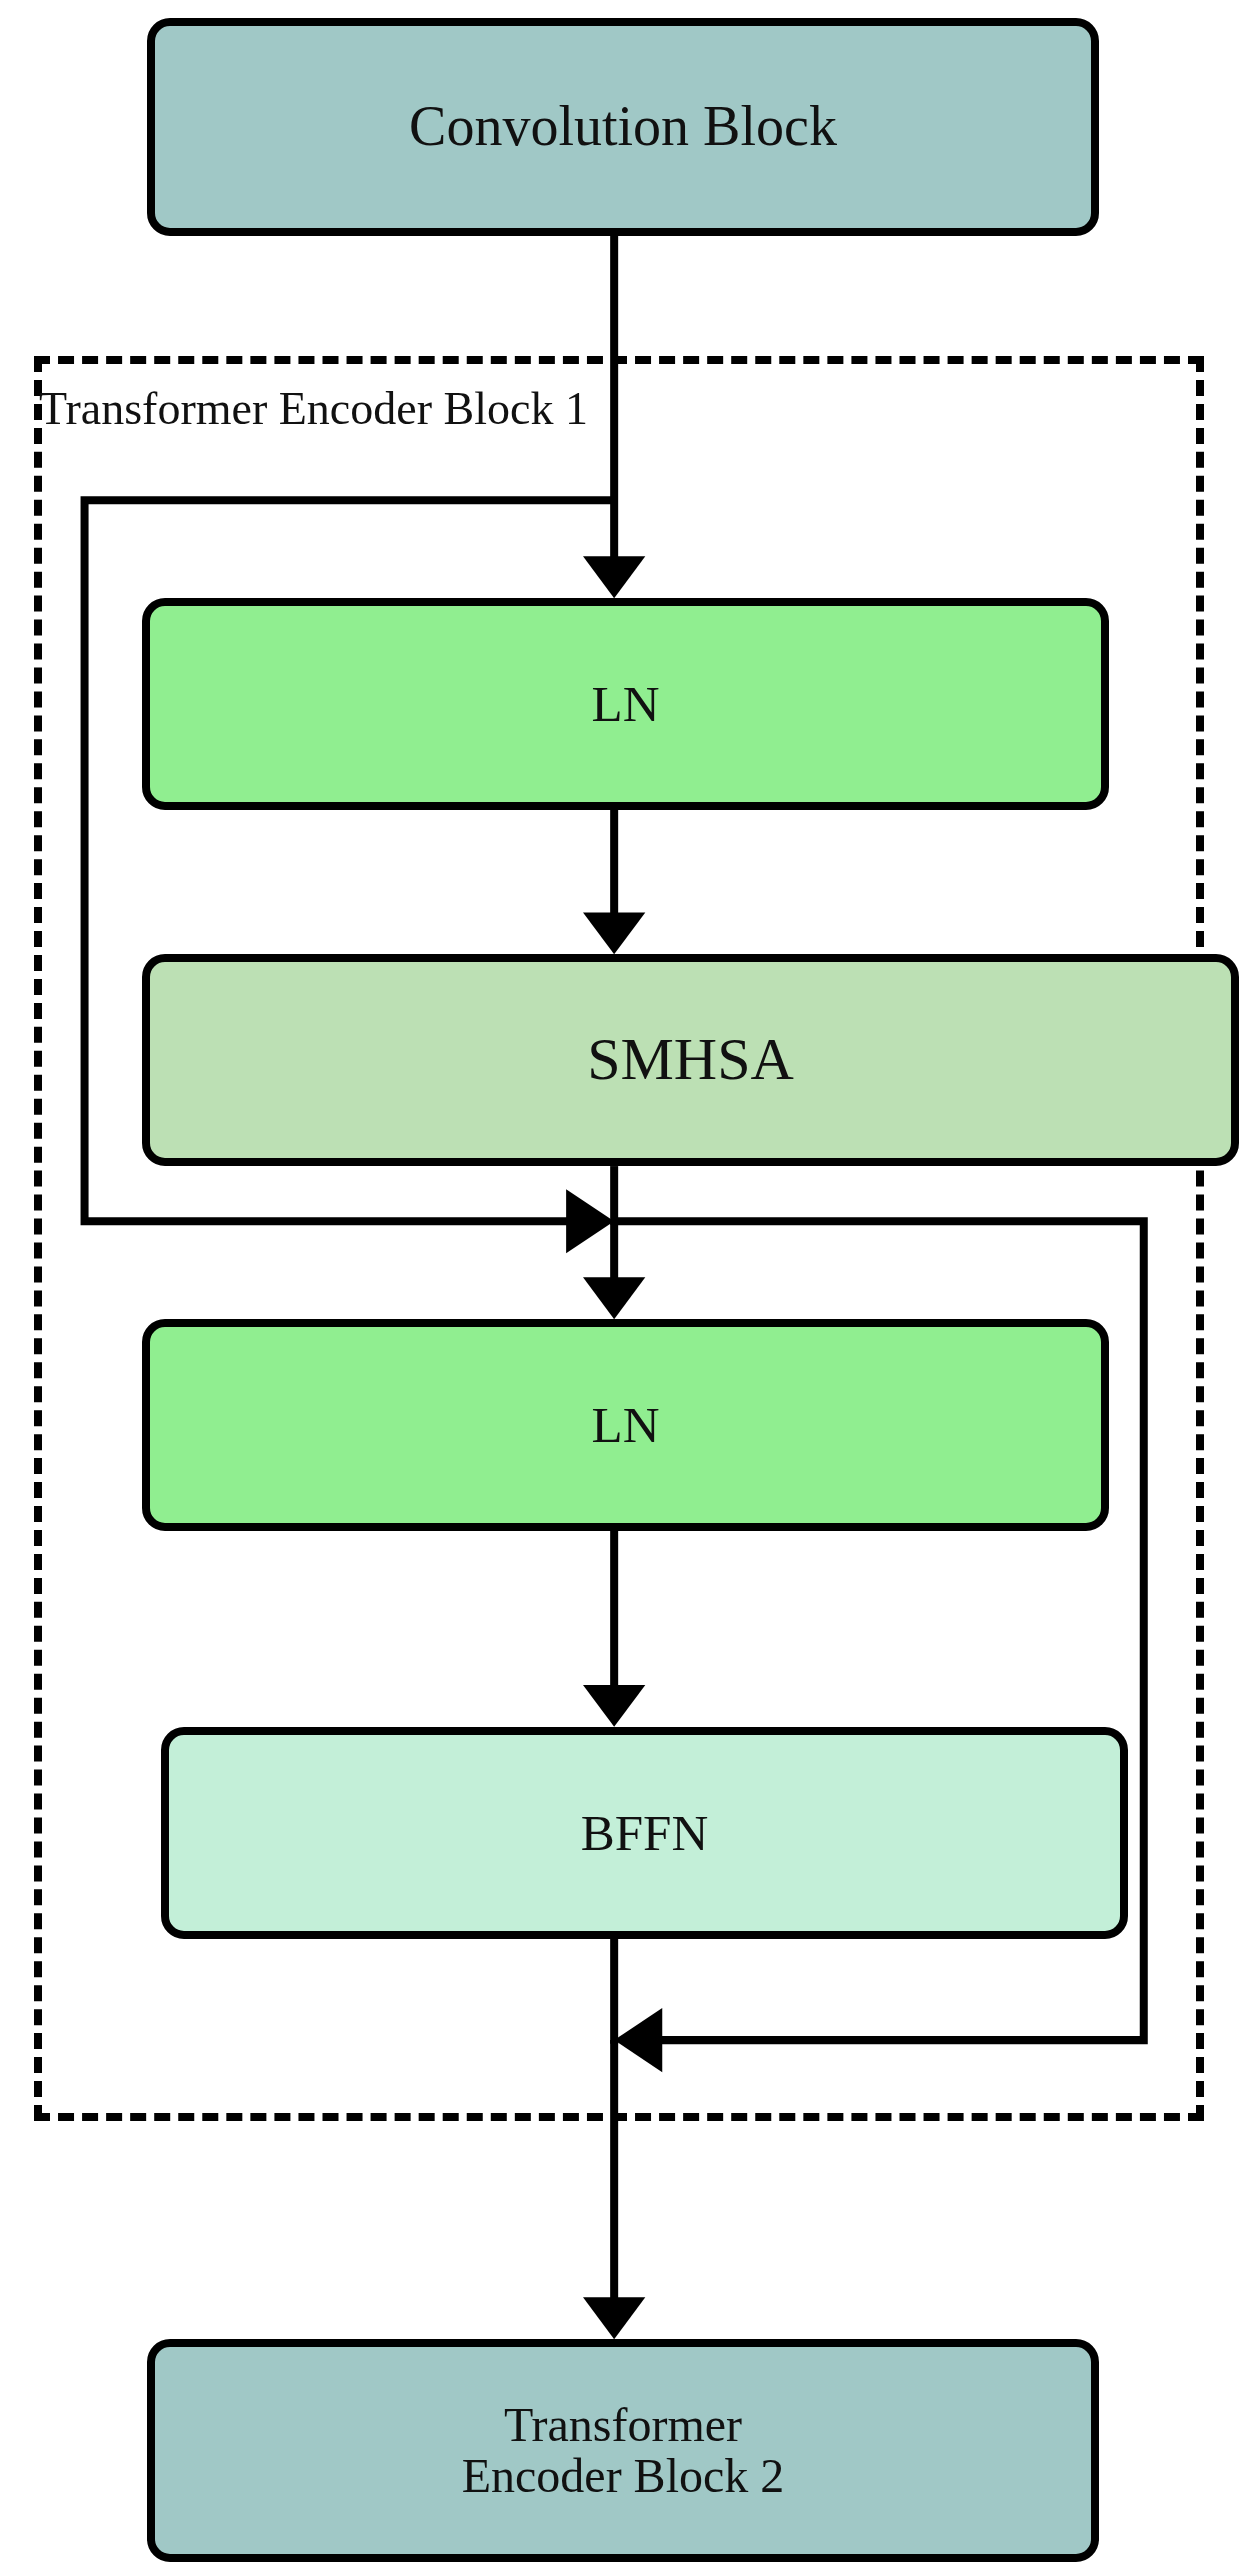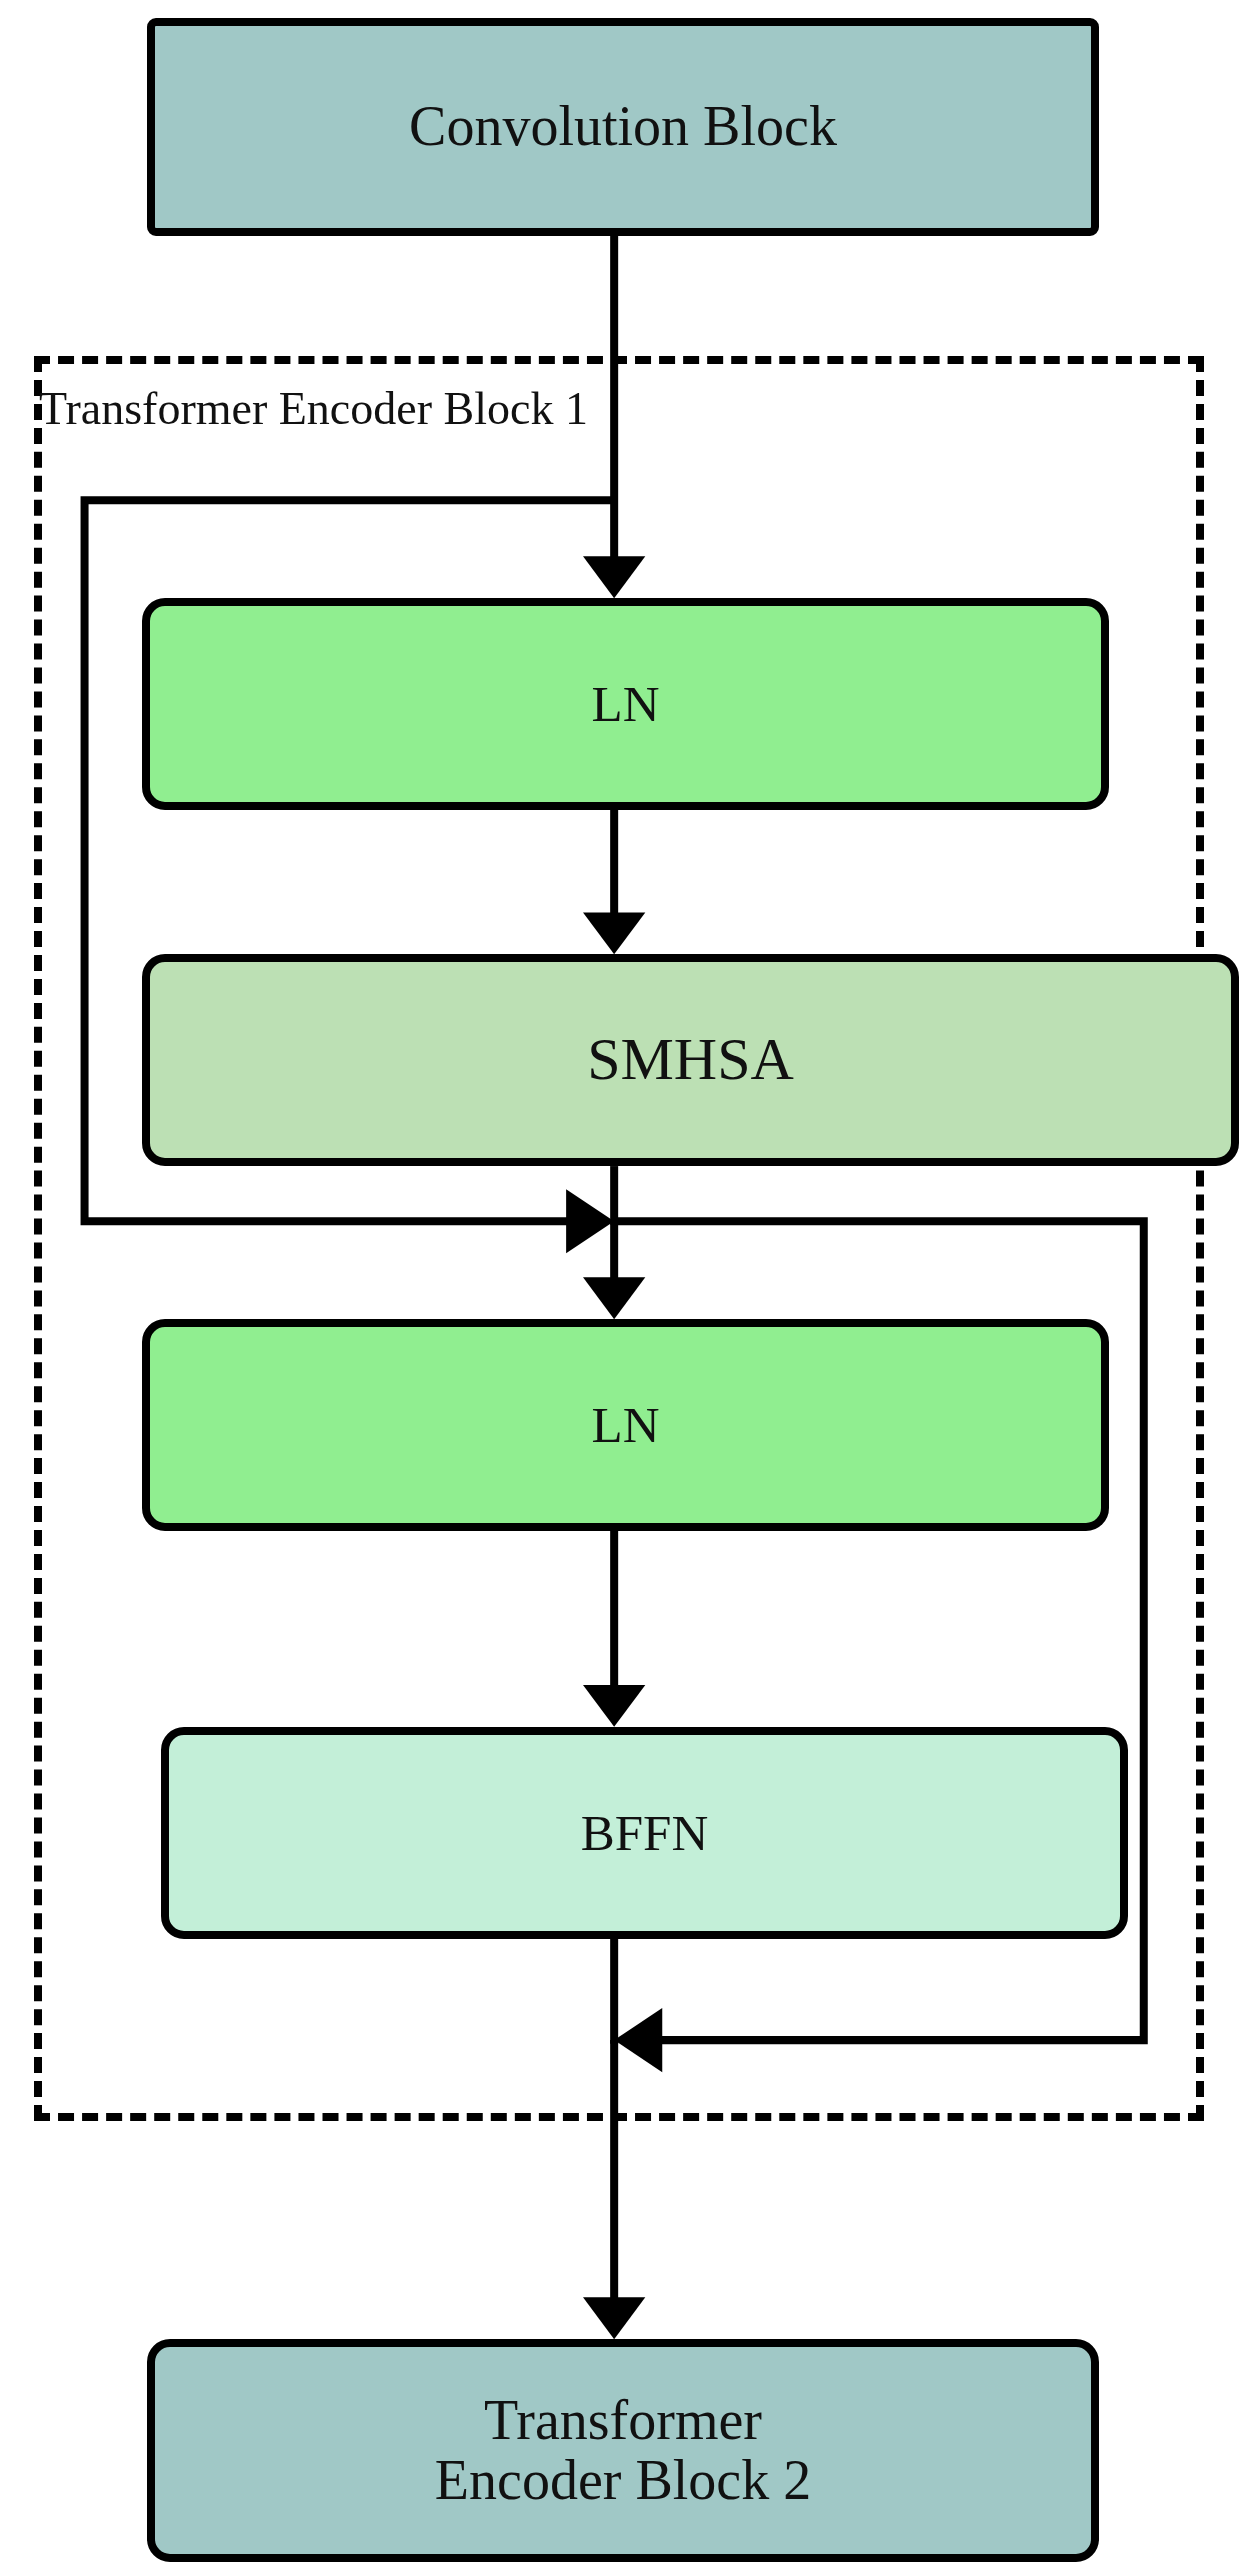--- a/index.html
+++ b/index.html
@@ -45,21 +45,20 @@
     box-sizing: border-box;
     white-space: pre-line;
   }
   .node.conv {
     left: 147px;
     top: 18px;
     width: 952px;
     height: 218px;
     background: #a0c8c6;
     font-size: 56px;
-    border-radius: 9px;
   }
   .node.ln1 {
     left: 142px;
     top: 598px;
     width: 967px;
     height: 212px;
     background: #90ee90;
     font-size: 51px;
   }
   .node.smhsa {
@@ -86,21 +85,21 @@
     background: #c3efd8;
     font-size: 51px;
     margin-left: 19px;
   }
   .node.next-block {
     left: 147px;
     top: 2339px;
     width: 952px;
     height: 223px;
     background: #a0c8c6;
-    font-size: 56px;
+    font-size: 48px;
   }
   #encoder-group {
     position: absolute;
     left: 34px;
     top: 356px;
     width: 1170px;
     height: 1765px;
     box-sizing: border-box;
     border: 8px dashed #000000;
     background: transparent;

